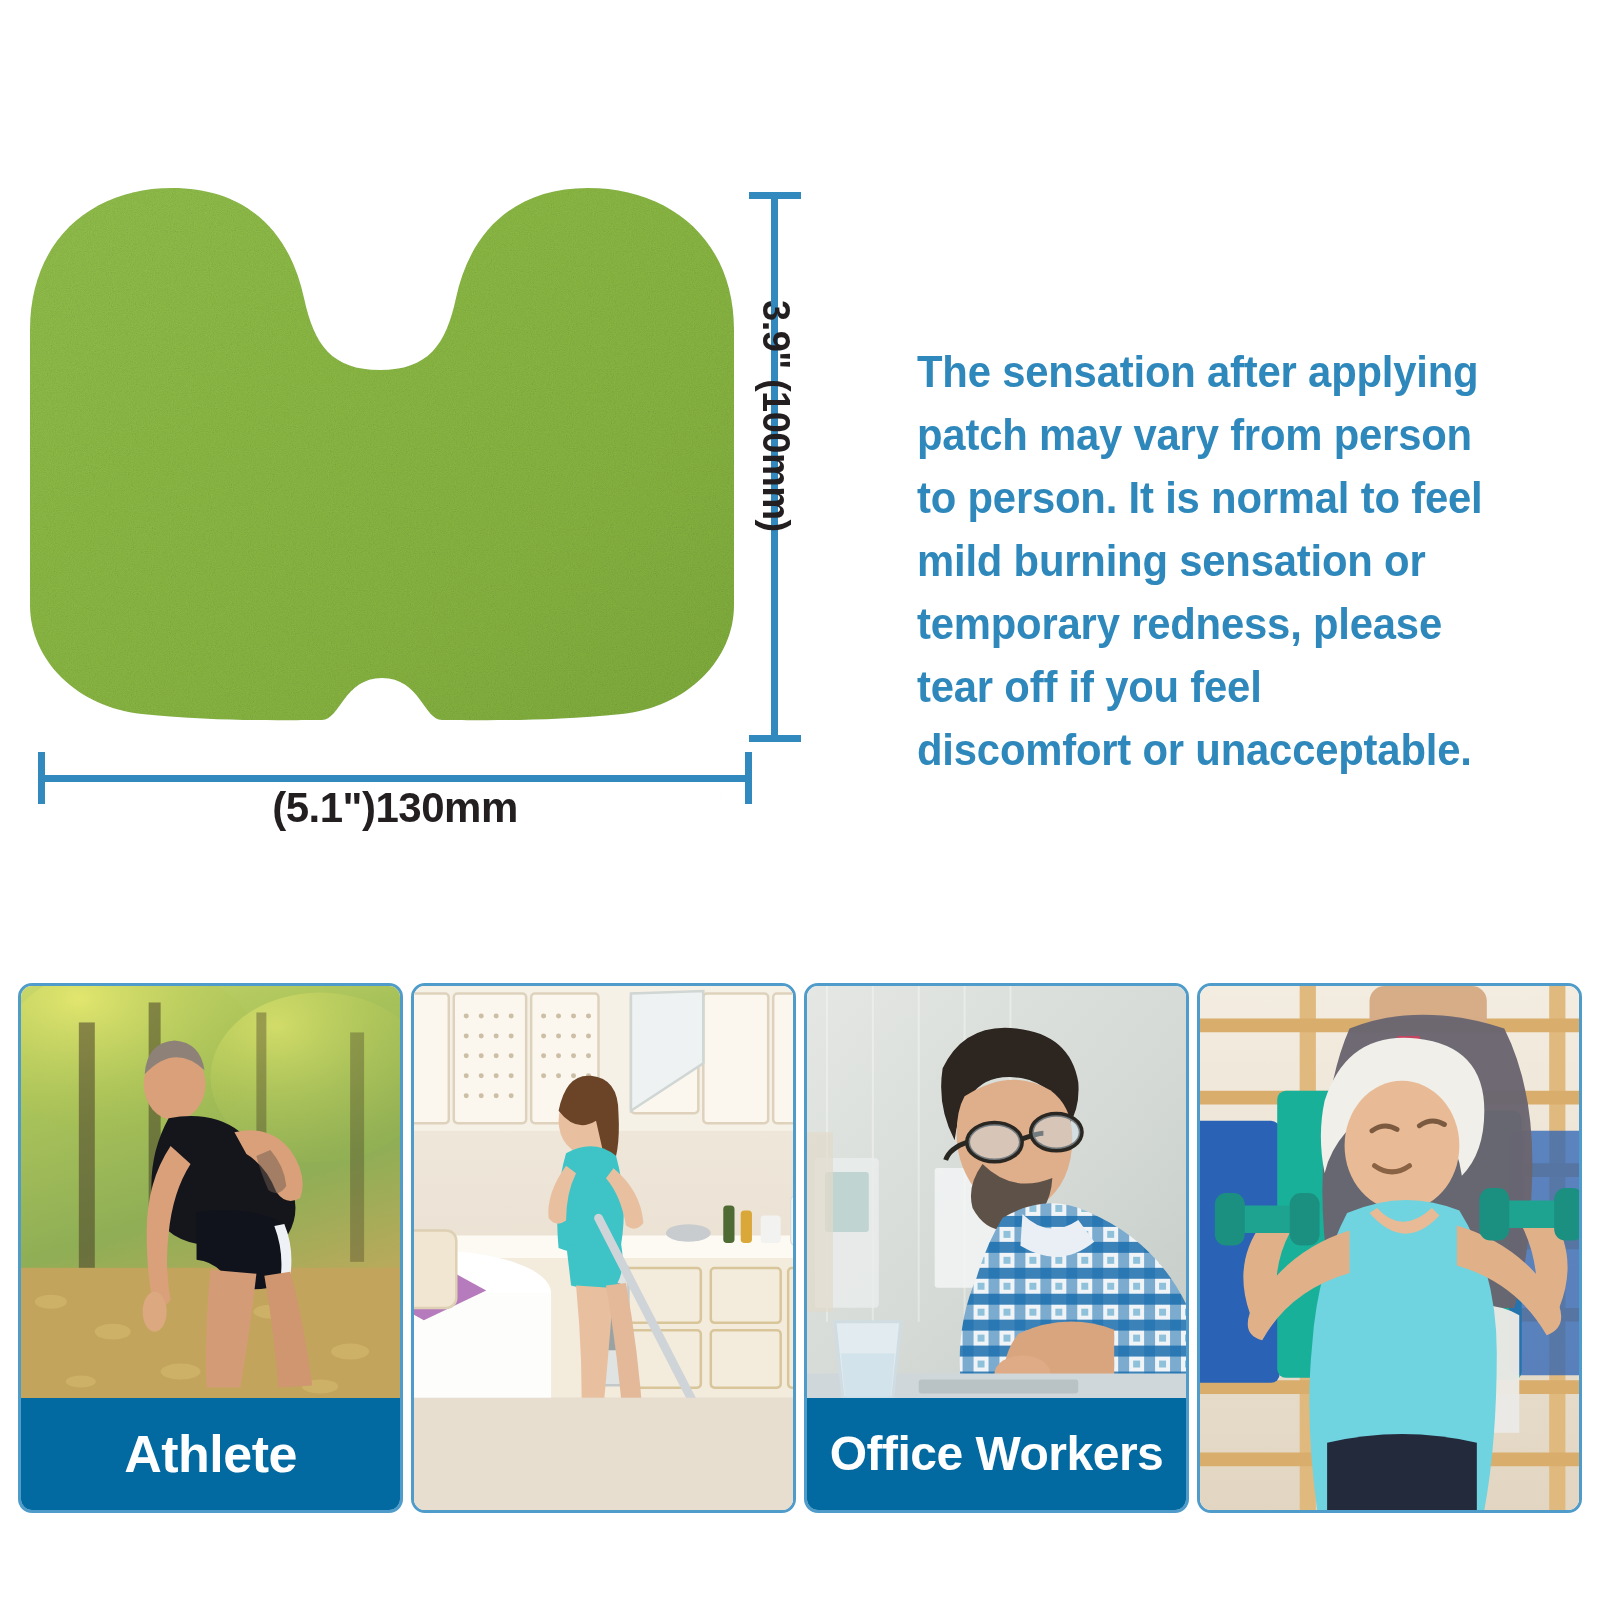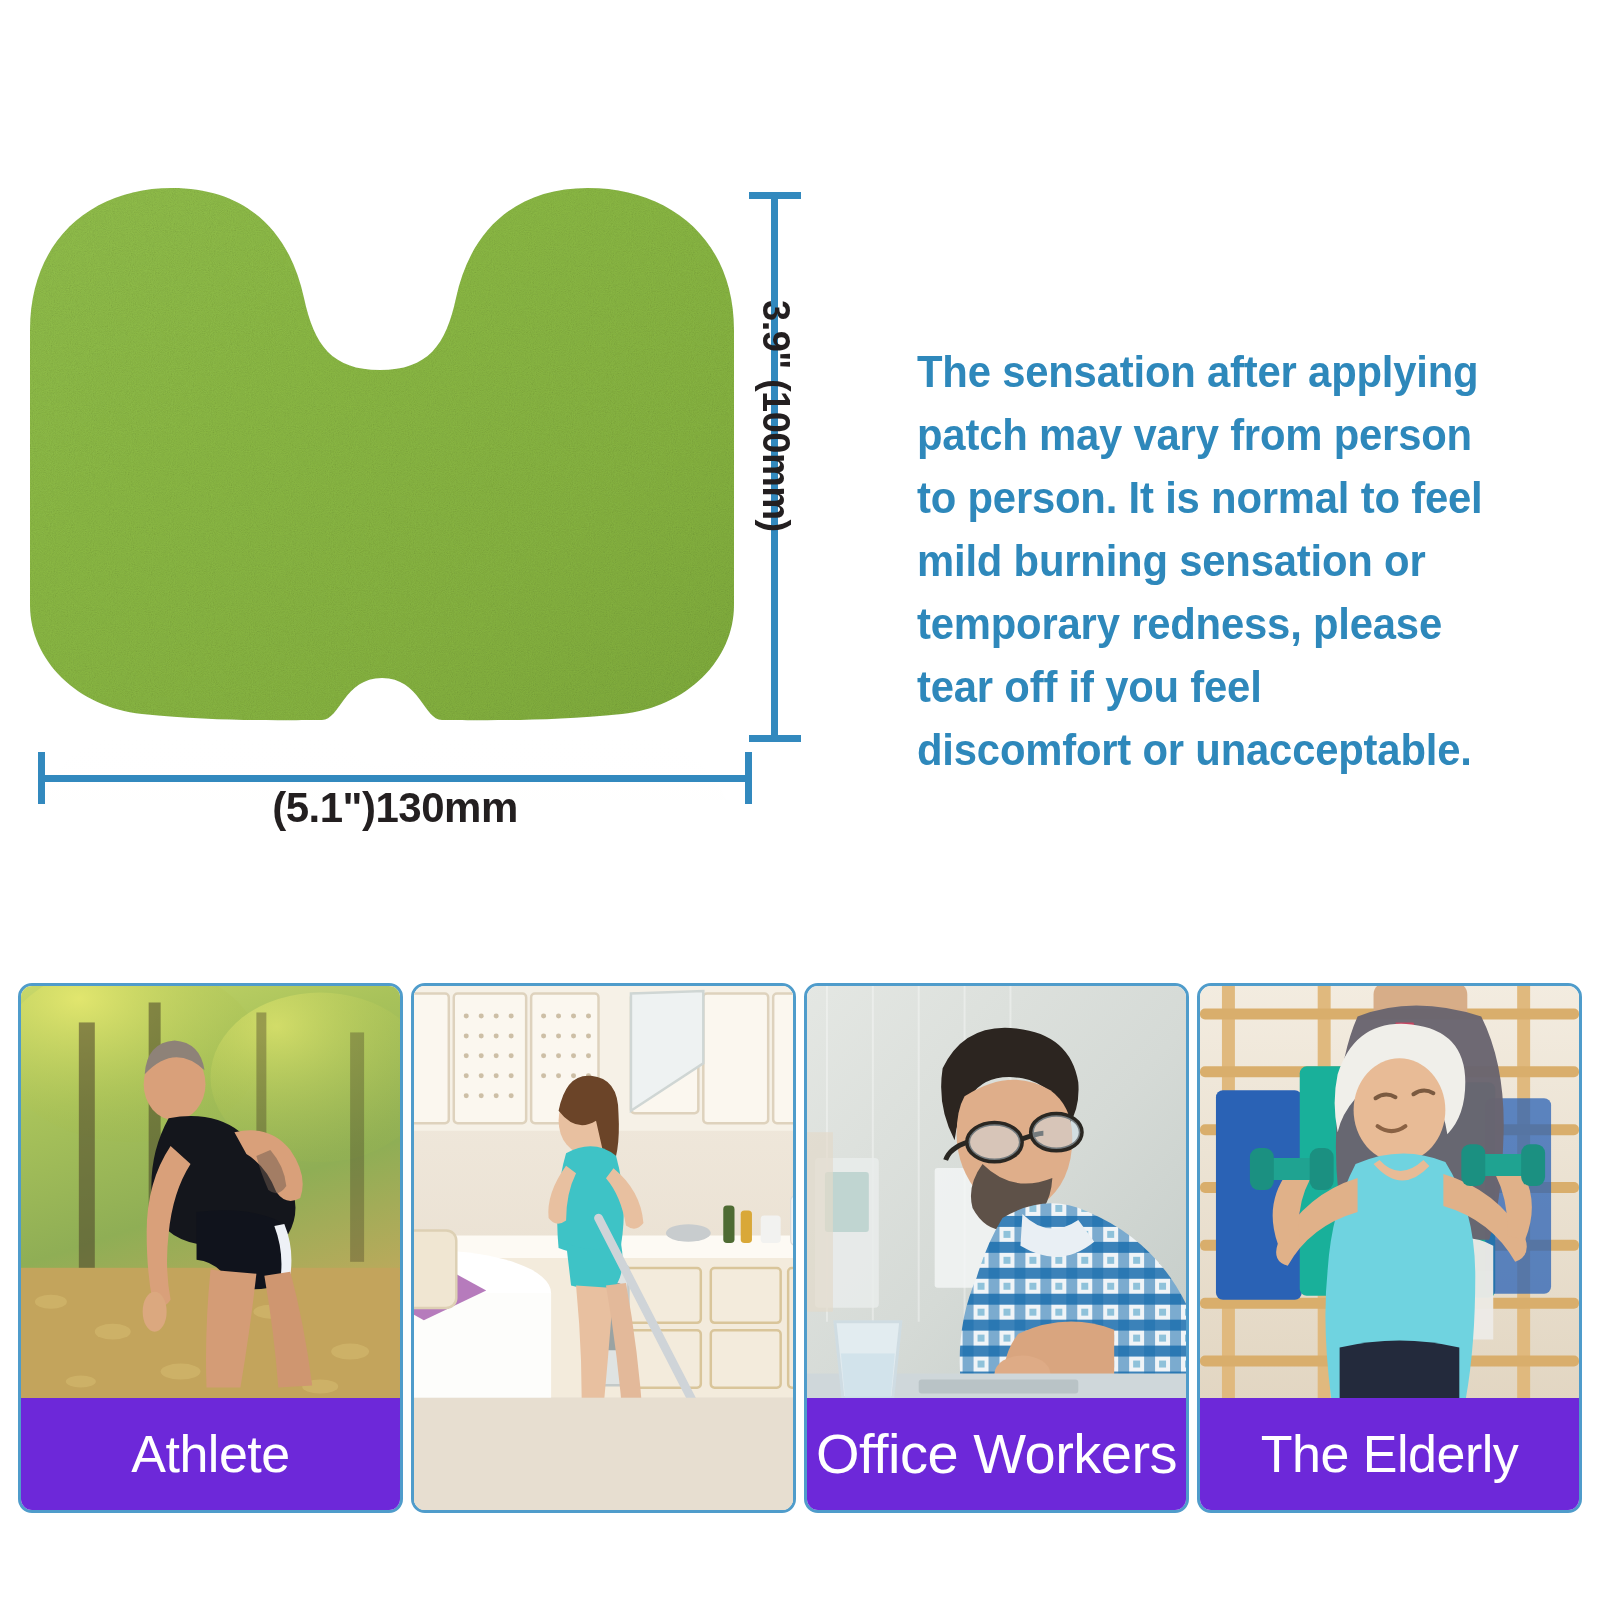--- a/index.html
+++ b/index.html
@@ -127,32 +127,32 @@
     flex-direction: column;
   }
   .card-photo {
     position: relative;
     flex: 1 1 auto;
     overflow: hidden;
   }
   .card-photo svg { display: block; width: 100%; height: 100%; }
   .card-caption {
     flex: 0 0 112px;
-    background: #6d28d9;
+    background: #0369a1;
     color: #ffffff;
     font-size: 52px;
-    font-weight: 400;
+    font-weight: 700;
     letter-spacing: -0.5px;
     display: flex;
     align-items: center;
     justify-content: center;
     text-align: center;
     line-height: 1;
   }
-  .caption-sm { font-size: 56px; }
+  .caption-sm { font-size: 48px; }
 </style>
 </head>
 <body>
 
 <div id="top-section">
 
   <div id="patch-figure">
     <svg id="patch-svg" viewBox="0 0 720 620" xmlns="http://www.w3.org/2000/svg">
       <defs>
         <linearGradient id="greenGrad" x1="0" y1="0" x2="1" y2="1">
@@ -530,15 +530,14 @@
           <g>
             <rect x="272" y="172" width="62" height="22" rx="11" fill="#1fa391"></rect>
             <rect x="262" y="162" width="24" height="42" rx="9" fill="#1b9081"></rect>
             <rect x="322" y="162" width="24" height="42" rx="9" fill="#1b9081"></rect>
           </g>
 
           <path d="M140 366 q60 -14 120 0 l0 54 l-120 0z" fill="#232a3c"></path>
         </g>
       </svg>
     </div>
-    <div class="card-caption">The Elderly</div>
   </div>
 </div>
 
 </body></html>

